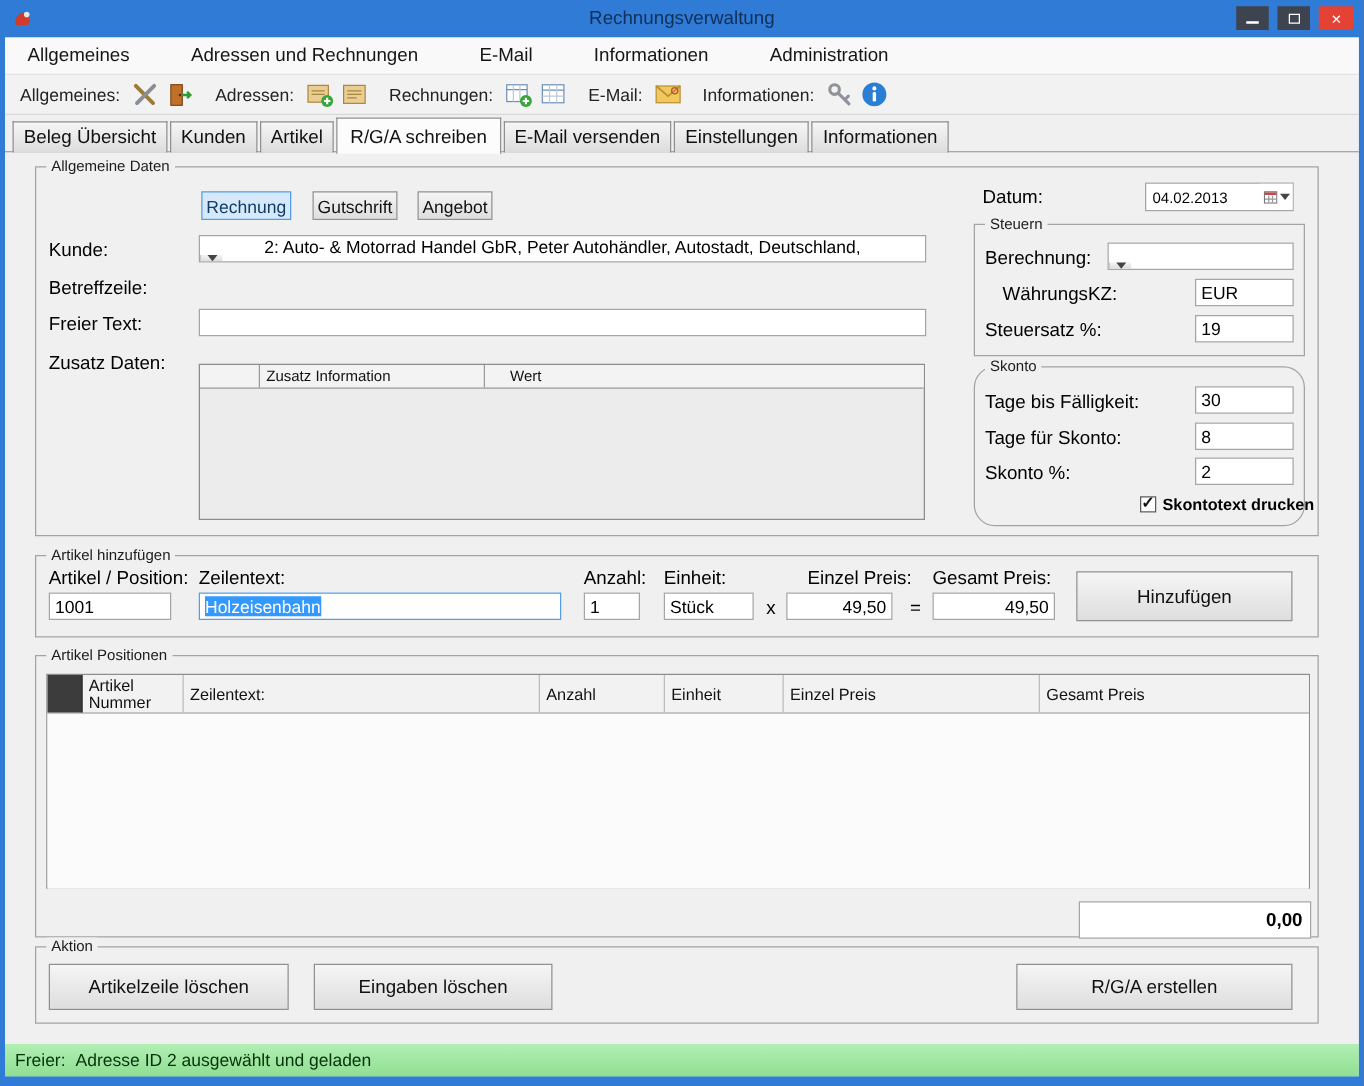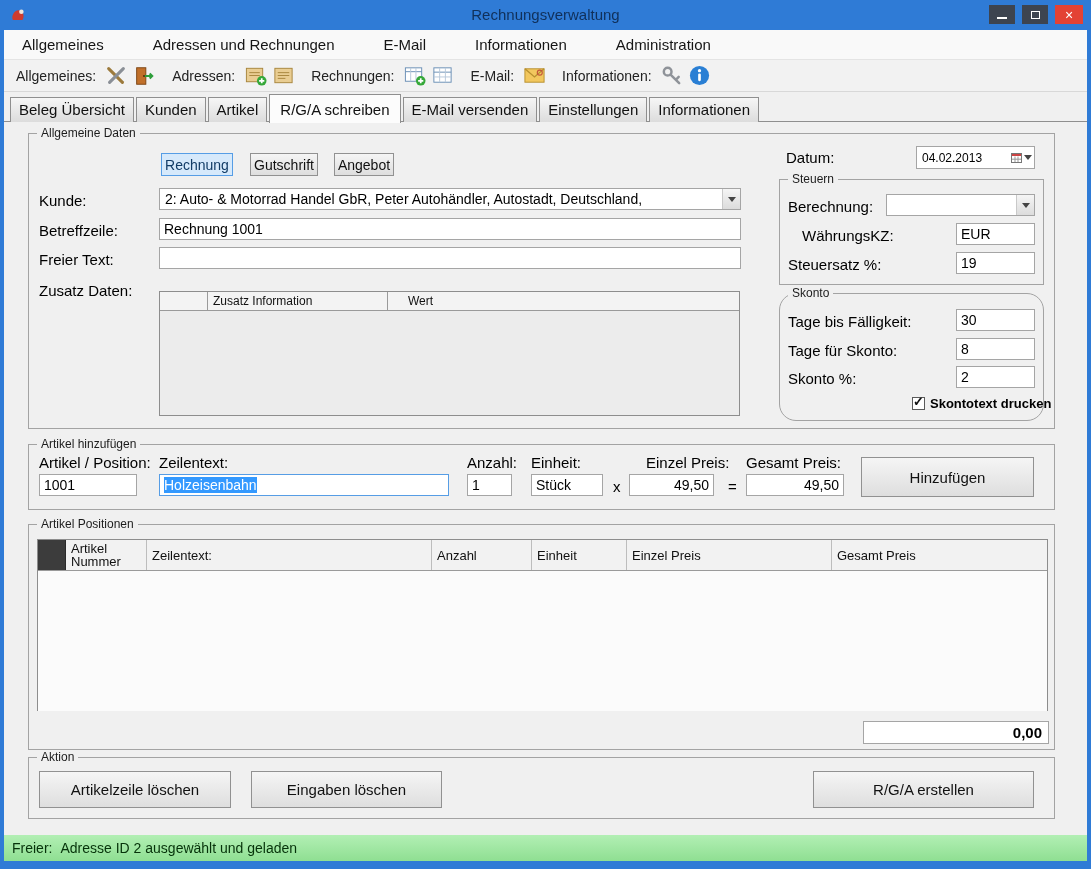--- a/index.html
+++ b/index.html
@@ -41,21 +41,21 @@
 
   .groupbox { position:absolute; border:1px solid #a3a3a3; }
   .gb-legend { position:absolute; top:-8px; left:8px; background:#f0f0f0; padding:0 4px; font-size:12px; color:#1c1c1c; white-space:nowrap; }
 
   .lbl { position:absolute; font-size:15px; white-space:nowrap; }
   .textbox { position:absolute; background:#fff; border:1px solid #a5a5a5; font-size:14px; display:flex; align-items:center; padding:0 4px; overflow:hidden; white-space:nowrap; }
   .textbox.num { justify-content:flex-end; }
   .textbox.focused { border-color:#569de5; }
   .sel { background:#3399ff; color:#fff; }
 
-  .combo { position:absolute; background:#fff; border:1px solid #a5a5a5; display:flex; align-items:center; overflow:hidden; }
+  .combo { position:absolute; background:#fff; border:1px solid #a5a5a5; display:flex; align-items:center; overflow:hidden;flex-direction:column; }
   .combo .cb-text { flex:1; font-size:14px; padding:0 5px; white-space:nowrap; overflow:hidden; }
   .cb-arrow { width:18px; align-self:stretch; background:linear-gradient(#f5f5f5,#dcdcdc); border-left:1px solid #c9c9c9; display:flex; align-items:center; justify-content:center; }
   .tri { width:0; height:0; border-left:4px solid transparent; border-right:4px solid transparent; border-top:5px solid #444; }
 
   .datefield { position:absolute; background:#fff; border:1px solid #a5a5a5; display:flex; align-items:center; }
   .df-text { flex:1; font-size:12px; padding:0 5px; }
   .df-btn { width:26px; align-self:stretch; display:flex; align-items:center; justify-content:center; gap:2px; background:#fff; }
 
   .btn { position:absolute; background:linear-gradient(#f5f5f5,#dedede); border:1px solid #919191; display:flex; align-items:center; justify-content:center; font-size:15px; color:#111; cursor:default; }
   .btn.small { font-size:14px; }
@@ -221,23 +221,20 @@
 
         <span class="lbl" style="left:10px; top:58px;">Kunde:</span>
         <div class="combo" style="left:130px; top:54px; width:582px; height:22px;">
           <span class="cb-text">2: Auto- &amp; Motorrad Handel GbR, Peter Autohändler, Autostadt, Deutschland,</span>
           <span class="cb-arrow">
               <span class="tri"></span>
             </span>
         </div>
 
         <span class="lbl" style="left:10px; top:88px;">Betreffzeile:</span>
-        <div class="textbox" style="left:130px; top:84px; width:582px; height:22px;">
-          <span>Rechnung 1001</span>
-        </div>
 
         <span class="lbl" style="left:10px; top:117px;">Freier Text:</span>
         <div class="textbox" style="left:130px; top:113px; width:582px; height:22px;">
           <span></span>
         </div>
 
         <span class="lbl" style="left:10px; top:148px;">Zusatz Daten:</span>
         <div class="zusatz-table" style="left:130px; top:157px; width:581px; height:125px;">
           <div class="zt-header">
             <div class="zt-cell" style="width:48px;"></div>
@@ -344,21 +341,21 @@
             <div class="pt-cell" style="width:81px;">Artikel Nummer</div>
             <div class="pt-cell" style="width:285px;">Zeilentext:</div>
             <div class="pt-cell" style="width:100px;">Anzahl</div>
             <div class="pt-cell" style="width:95px;">Einheit</div>
             <div class="pt-cell" style="width:205px;">Einzel Preis</div>
             <div class="pt-cell" style="flex:1; border-right:none;">Gesamt Preis</div>
           </div>
           <div class="pt-body"></div>
         </div>
 
-        <div class="summe" style="left:834px; top:196px; width:186px; height:23px;">
+        <div class="summe" style="left:834px; top:196px; width:186px; height:30px;">
           <span>0,00</span>
         </div>
       </div>
 
       <div class="groupbox" style="left:24px; top:635px; width:1027px; height:62px;">
         <span class="gb-legend">Aktion</span>
         <div class="btn" style="left:10px; top:13px; width:192px; height:37px;">Artikelzeile löschen</div>
         <div class="btn" style="left:222px; top:13px; width:191px; height:37px;">Eingaben löschen</div>
         <div class="btn" style="left:784px; top:13px; width:221px; height:37px;">R/G/A erstellen</div>
       </div>

